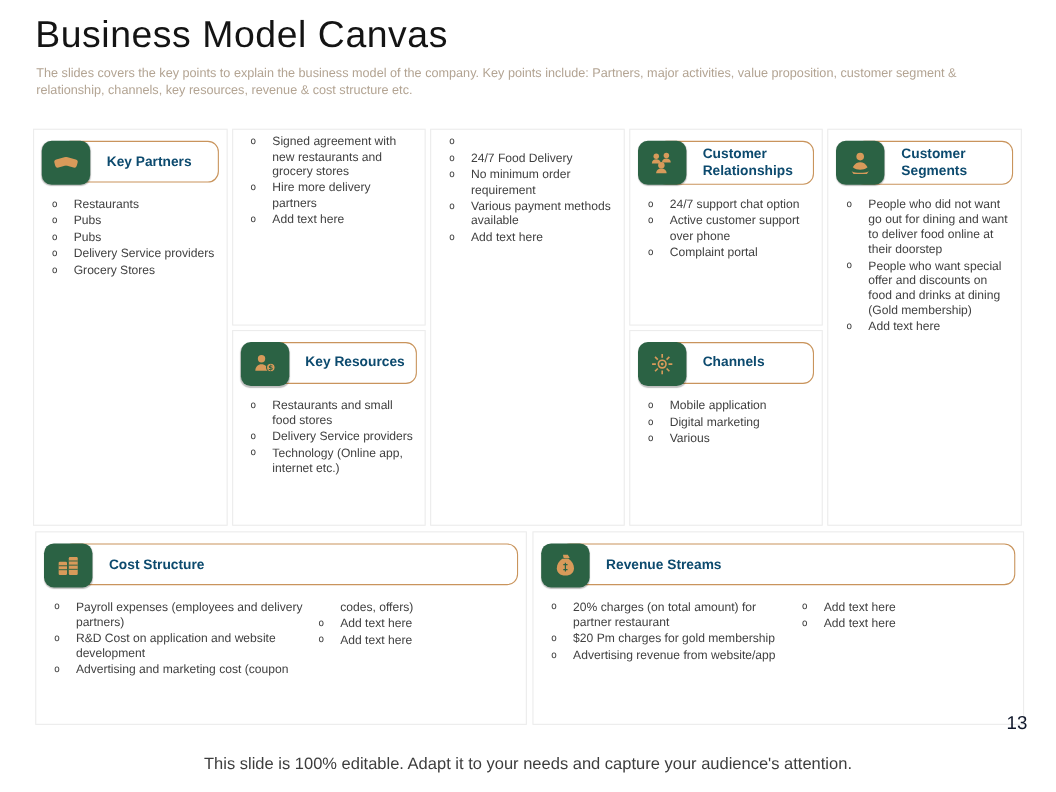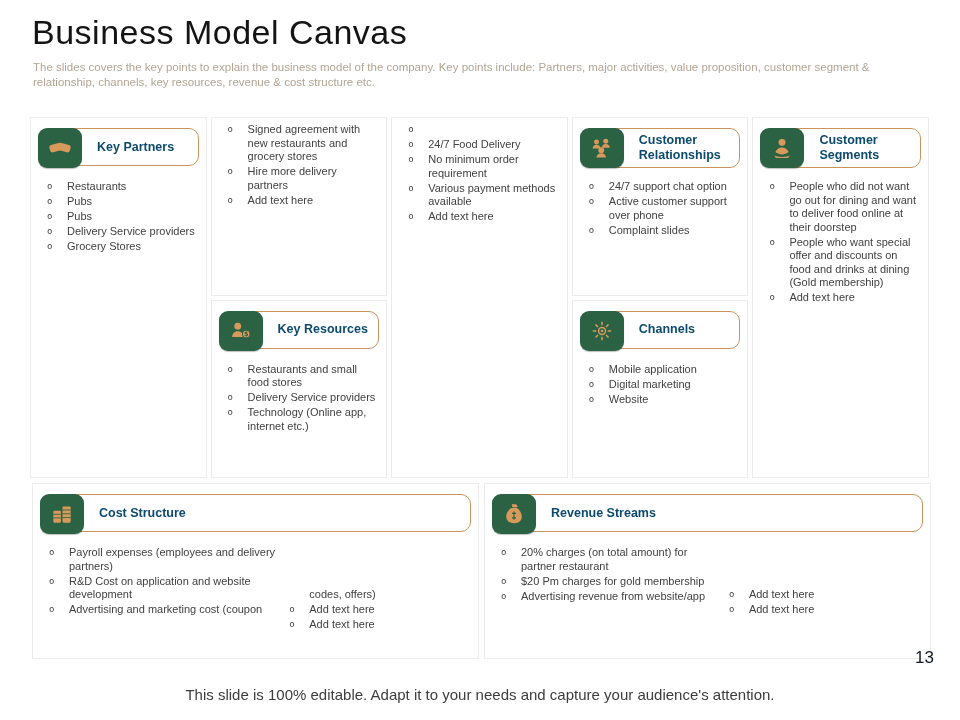--- a/index.html
+++ b/index.html
@@ -46,21 +46,21 @@
     display:flex;align-items:center;justify-content:center;box-shadow:0 1px 1px rgba(0,0,0,.25);
   }
   .sec-icon svg{width:28px;height:26px;}
   
   ul.blist{list-style:none;margin:0;padding:0 2px 0 7px;}
   ul.blist li{display:flex;font-size:11px;line-height:13.5px;color:#414141;margin-bottom:1.5px;}
   ul.blist .b{flex:none;width:20px;padding-left:2px;font-family:"DejaVu Sans Mono",monospace;font-size:9px;color:#414141;}
   
   .cols{display:flex;}
   .cols .c1{width:56%;}
-  .cols .c2{width:44%;margin-top:42px;}
+  .cols .c2{width:44%;}
   .rev .c1{width:53%;}
   .rev .c2{width:47%;}
   
   .slide-footer{
     position:absolute;left:0;right:0;top:686px;text-align:center;
     font-size:15px;color:#3d3d3d;
   }
   .page-number{
     position:absolute;right:26px;top:648px;font-size:17px;color:#0f172a;
   }
@@ -208,21 +208,21 @@
       <li>
           <span class="b">o</span>
           <span>24/7 support chat option</span>
         </li>
       <li>
           <span class="b">o</span>
           <span>Active customer support over phone</span>
         </li>
       <li>
           <span class="b">o</span>
-          <span>Complaint slides</span>
+          <span>Complaint portal</span>
         </li>
     </ul>
   </div>
 
   <div class="cell a-ch">
     <div class="sec-header">
       <div class="hdr-box">
         <span class="hdr-title">Channels</span>
       </div>
       <span class="sec-icon">
@@ -239,21 +239,21 @@
       <li>
           <span class="b">o</span>
           <span>Mobile application</span>
         </li>
       <li>
           <span class="b">o</span>
           <span>Digital marketing</span>
         </li>
       <li>
           <span class="b">o</span>
-          <span>Website</span>
+          <span>Various</span>
         </li>
     </ul>
   </div>
 
   <div class="cell a-cs">
     <div class="sec-header">
       <div class="hdr-box">
         <span class="hdr-title">Customer Segments</span>
       </div>
       <span class="sec-icon">

